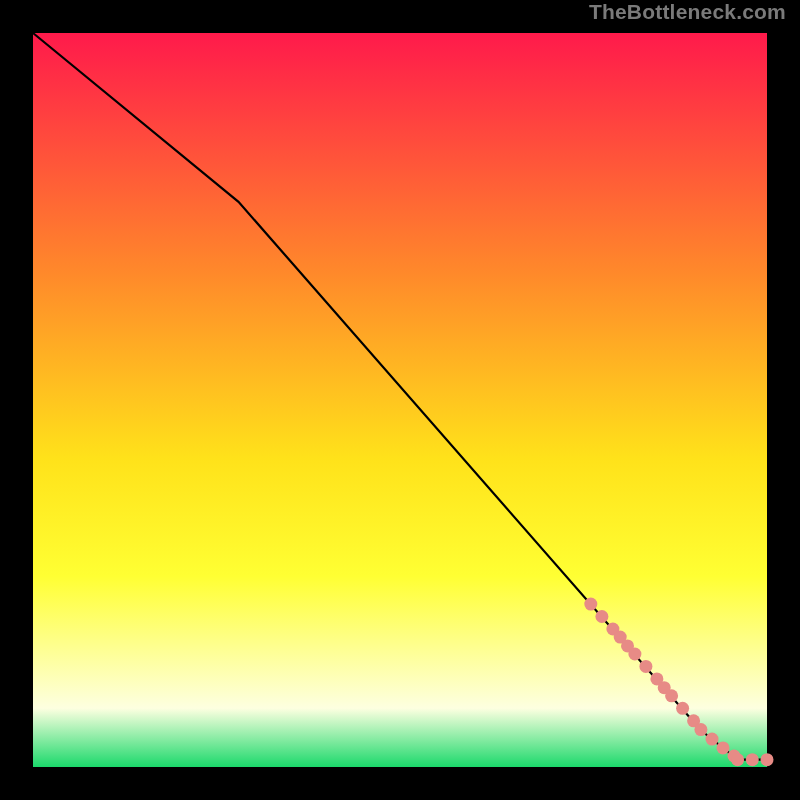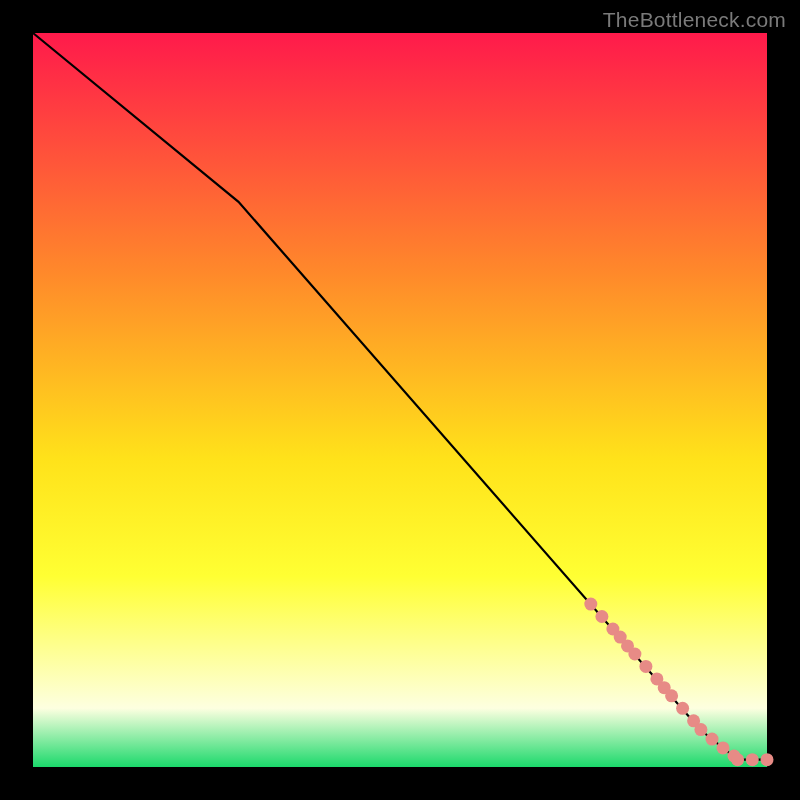--- a/index.html
+++ b/index.html
@@ -11,25 +11,25 @@
     overflow: hidden;
     font-family: Arial, Helvetica, sans-serif;
   }
   .frame {
     position: absolute;
     inset: 0;
     background: #000;
   }
   .watermark {
     position: absolute;
-    top: 8px;
+    top: 0;
     right: 14px;
     color: #7a7a7a;
     font-size: 21px;
-    font-weight: 400;
+    font-weight: 700;
     letter-spacing: 0.2px;
     user-select: none;
   }
   svg {
     position: absolute;
     inset: 0;
   }
 </style>
 </head>
 <body>

